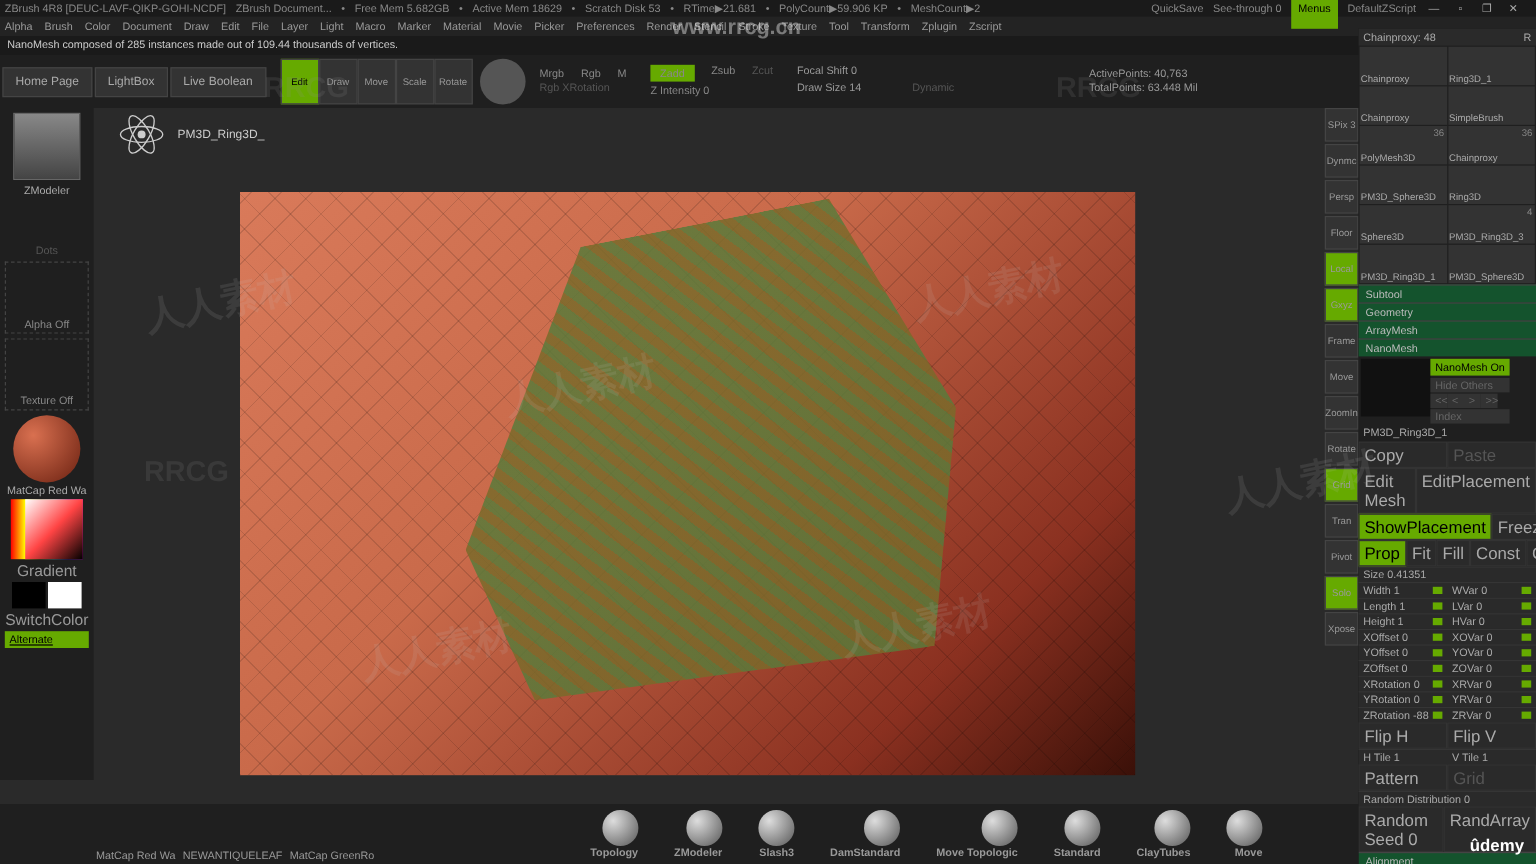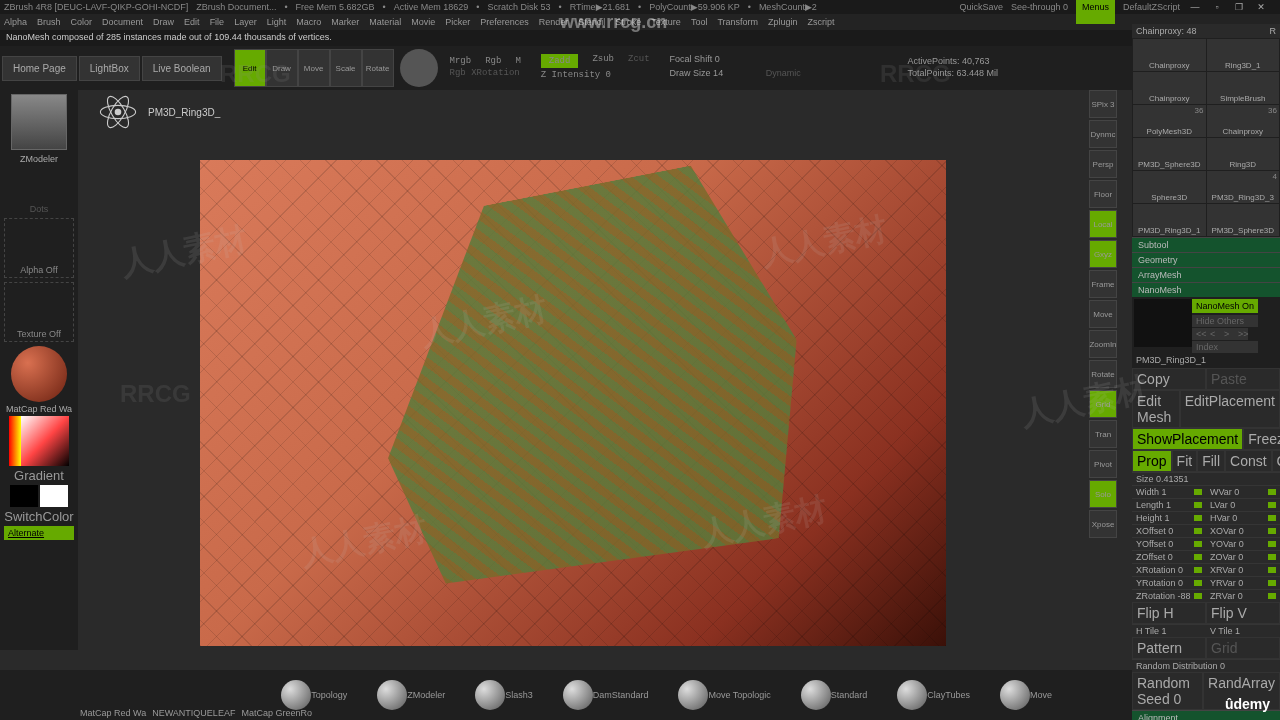--- a/index.html
+++ b/index.html
@@ -17,21 +17,21 @@
 .infobar { background: #1a1a1a; height: 16px; padding: 2px 6px; font-size: 9px; color: #ccc; }
 
 .toolbar { background: #1f1f1f; height: 44px; display: flex; align-items: center; padding: 2px; }
 .home-btn, .lightbox-btn, .boolean-btn { background: #333; border: 1px solid #444; padding: 6px 10px; margin-right: 2px; font-size: 10px; color: #aaa; }
 .mode-group { display: flex; margin-left: 10px; }
 .mode-btn { width: 32px; height: 38px; background: #333; border: 1px solid #444; display: flex; flex-direction: column; align-items: center; justify-content: center; font-size: 8px; color: #999; }
 .mode-btn.active { background: #6a0; color: #000; }
 .mode-sphere { width: 38px; height: 38px; background: #555; border-radius: 50%; margin: 0 6px; }
 .rgb-group { display: flex; flex-direction: column; margin-left: 6px; font-size: 9px; }
 .rgb-row { display: flex; gap: 14px; margin-bottom: 2px; }
-.rgb-row span { color: #888; font-family: Liberation Mono, monospace; }
+.rgb-row span { color: #888; }
 .zadd-btn { background: #6a0; color: #000; padding: 2px 8px; }
 .slider-group { margin-left: 20px; font-size: 9px; }
 .slider-row { margin-bottom: 4px; color: #999; }
 .stat-group { margin-left: auto; margin-right: 280px; font-size: 9px; color: #999; }
 .stat-row { margin-bottom: 2px; }
 
 .left-panel { position: absolute; left: 0; top: 90px; width: 78px; background: #1f1f1f; height: 560px; }
 .tool-thumb { width: 56px; height: 56px; background: #555; margin: 4px auto; border: 1px solid #666; }
 .tool-label { text-align: center; font-size: 9px; color: #aaa; }
 .left-slot { height: 60px; border: 1px dashed #444; margin: 4px; display: flex; align-items: flex-end; justify-content: center; font-size: 9px; color: #888; padding: 2px; }
@@ -44,45 +44,45 @@
 .alt-btn { background: #6a0; color: #000; padding: 2px 4px; margin: 2px 4px; font-size: 9px; text-decoration: underline; }
 
 .tool-info { position: absolute; left: 96px; top: 90px; display: flex; align-items: center; gap: 8px; }
 .atom-icon { width: 44px; height: 44px; }
 .tool-name { font-size: 10px; color: #ccc; }
 
 .canvas { position: absolute; left: 200px; top: 160px; width: 746px; height: 486px; background: linear-gradient(135deg, #d97a5a 0%, #c96a4a 40%, #8a3020 80%, #3a1008 100%); overflow: hidden; }
 .canvas .patch { position: absolute; left: 180px; top: 30px; width: 420px; height: 380px; background: repeating-linear-gradient(45deg, #5a7a3a, #5a7a3a 8px, #7a6a2a 8px, #7a6a2a 16px); transform: rotate(-15deg) skew(-8deg, 4deg); clip-path: polygon(30% 0%, 80% 0%, 100% 50%, 90% 100%, 10% 95%, 0% 60%); opacity: 0.85; }
 .canvas .grid { position: absolute; inset: 0; background-image: repeating-linear-gradient(45deg, rgba(0,0,0,0.12) 0 1px, transparent 1px 18px), repeating-linear-gradient(-45deg, rgba(0,0,0,0.12) 0 1px, transparent 1px 18px); }
 
-.right-toolbar { position: absolute; right: 161px; top: 90px; width: 30px; display: flex; flex-direction: column; gap: 2px; }
+.right-toolbar { position: absolute; right: 146px; top: 90px; width: 30px; display: flex; flex-direction: column; gap: 2px; }
 .rt-btn { width: 28px; height: 28px; background: #333; border: 1px solid #444; display: flex; align-items: center; justify-content: center; font-size: 8px; color: #999; }
 .rt-btn.green { background: #6a0; }
 
 .right-panel { position: absolute; right: 0; top: 24px; width: 148px; background: #1f1f1f; height: 696px; overflow: hidden; }
 .rp-header { background: #2a2a2a; padding: 2px 4px; font-size: 9px; display: flex; justify-content: space-between; }
 .rp-grid { display: grid; grid-template-columns: 1fr 1fr; gap: 1px; padding: 1px; }
-.rp-cell { background: #333; height: 32px; display: flex; flex-direction: column; align-items: center; justify-content: flex-end; font-size: 8px; color: #aaa; padding: 1px; position: relative; }
+.rp-cell { background: #333; height: 32px; display: flex; flex-direction: column; justify-content: flex-end; font-size: 8px; color: #aaa; padding: 1px; position: relative; }
 .rp-cell .badge { position: absolute; top: 1px; right: 2px; font-size: 8px; color: #888; }
 .rp-section { background: #14532d; padding: 2px 6px; font-size: 9px; color: #bbb; border-top: 1px solid #444; cursor: pointer; }
 .rp-nano { padding: 2px; }
 .nano-thumb { width: 58px; height: 48px; background: #111; display: inline-block; }
 .nano-btns { display: inline-block; vertical-align: top; }
 .nano-on { background: #6a0; color: #000; padding: 2px 4px; font-size: 9px; display: block; margin-bottom: 2px; }
 .nano-dim { background: #333; color: #666; padding: 1px 4px; font-size: 9px; display: block; margin-bottom: 1px; }
 .rp-row { display: flex; font-size: 14px; }
 .rp-row > div { flex: 1; padding: 2px 4px; background: #2a2a2a; border: 1px solid #333; color: #aaa; }
 .rp-row .grn { background: #6a0; color: #000; }
 .rp-row .dim { color: #555; }
 .rp-slider { display: flex; font-size: 9px; background: #2a2a2a; border-top: 1px solid #353535; }
 .rp-slider > div { flex: 1; padding: 1px 4px; position: relative; }
 .rp-slider .bar { position: absolute; right: 4px; top: 3px; width: 8px; height: 6px; background: #6a0; }
 
 .bottom-bar { position: absolute; bottom: 0; left: 0; right: 148px; height: 50px; background: #1f1f1f; display: flex; align-items: center; padding: 0 80px; gap: 30px; }
-.bb-sphere { display: flex; align-items: center; font-size: 9px; color: #999; }
+.bb-sphere { display: flex; flex-direction: column; align-items: flex-end; font-size: 9px; color: #999; font-weight: bold; }
 .bb-ball { width: 30px; height: 30px; border-radius: 50%; background: radial-gradient(circle at 30% 30%, #ddd, #555); }
 .bb-label-row { position: absolute; bottom: 2px; left: 80px; font-size: 9px; color: #999; display: flex; gap: 6px; }
 
 .watermark { position: absolute; color: rgba(200,200,200,0.12); font-size: 32px; font-weight: bold; pointer-events: none; transform: rotate(-12deg); }
 .udemy { position: absolute; bottom: 8px; right: 10px; color: #fff; font-size: 14px; font-weight: bold; }
 </style>
 </head>
 <body>
 
 <div class="titlebar">

